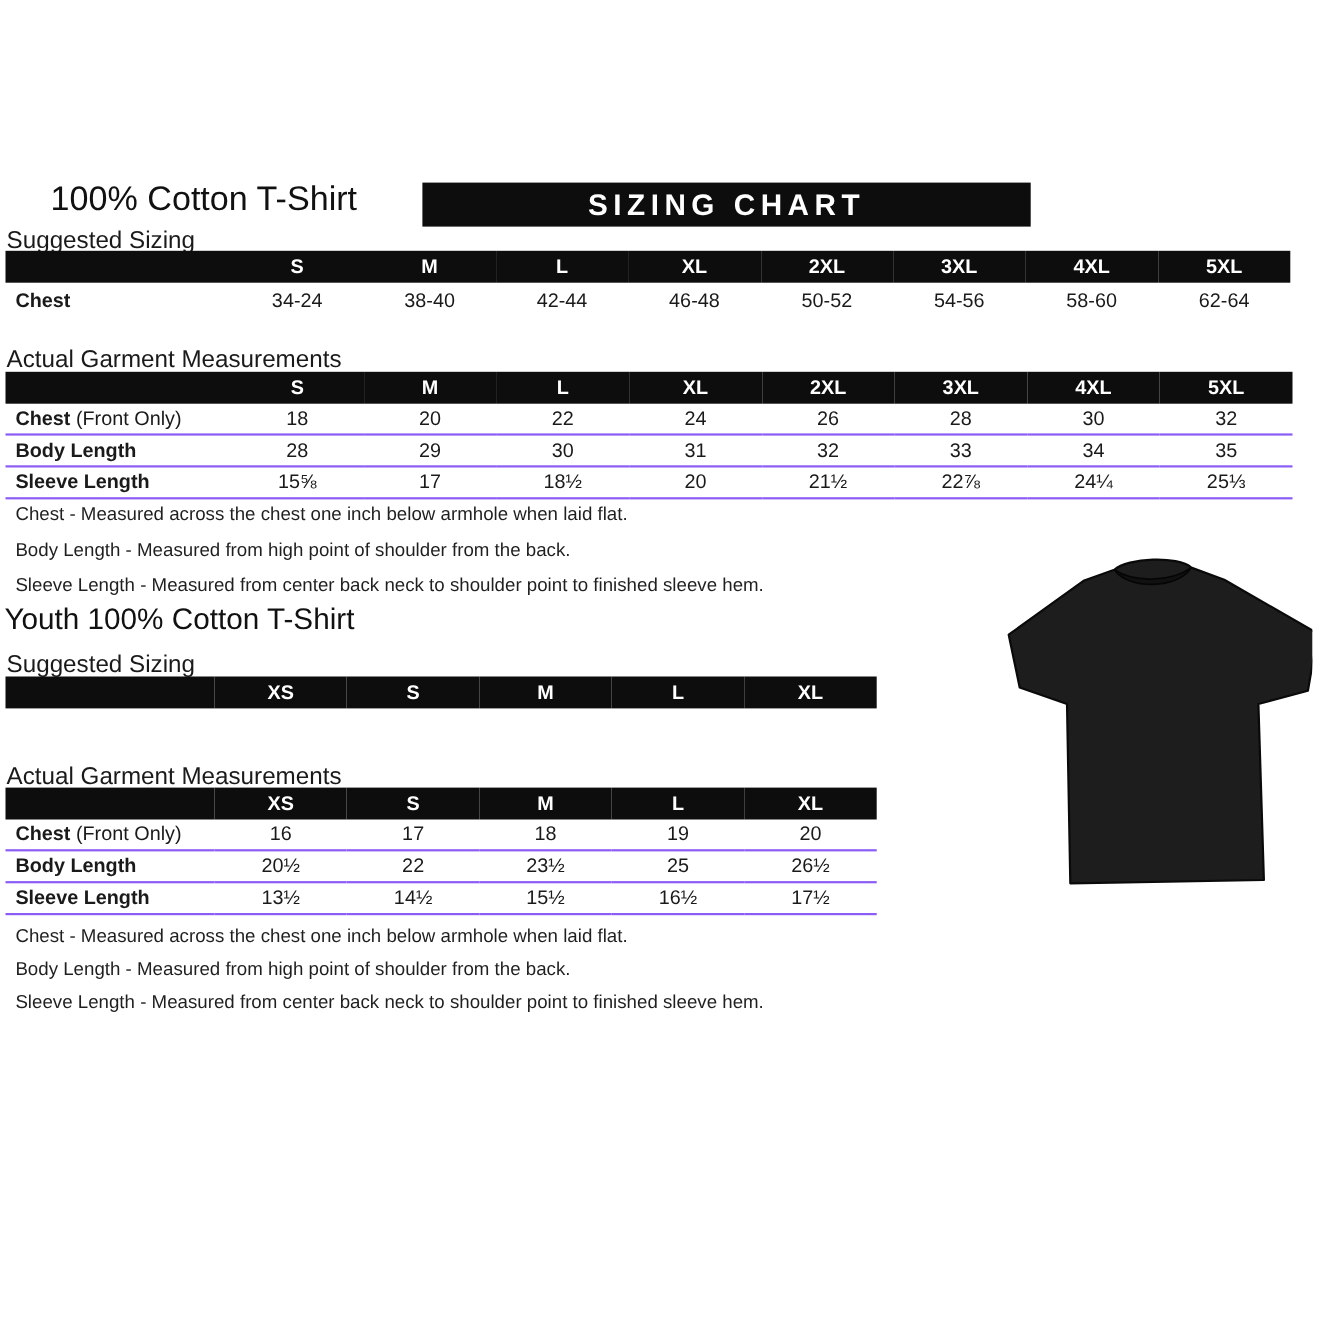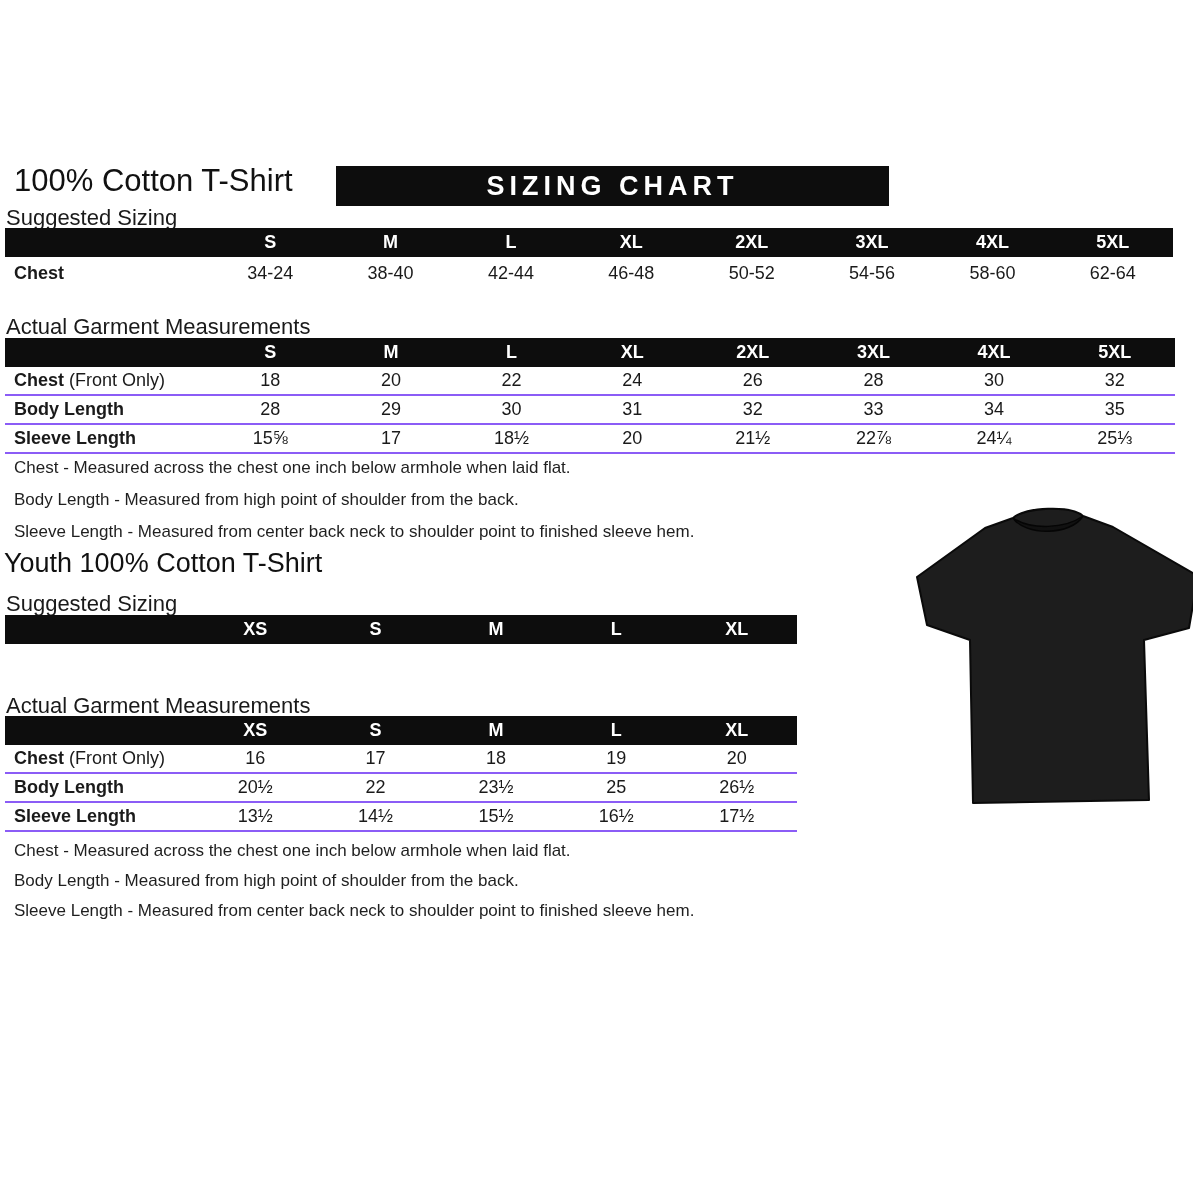--- a/index.html
+++ b/index.html
@@ -2,24 +2,24 @@
 <html><head>
 <meta charset="utf-8">
 <style>
   html,body{margin:0;padding:0;background:#ffffff;}
   .sheet{
     position:relative;width:1200px;height:1200px;background:#ffffff;
     font-family:"Liberation Sans","DejaVu Sans",sans-serif;color:#1a1a1a;overflow:hidden;
   }
   .abs{position:absolute;}
 
-  .page-title{font-size:31px;font-weight:400;color:#111;white-space:nowrap;}
+  .page-title{font-size:31px;font-weight:400;color:#111;white-space:nowrap;margin-left:32px;}
   .banner{
     background:#0d0d0d;color:#ffffff;font-weight:700;font-size:27px;
-    letter-spacing:5px;text-align:center;line-height:40px;
+    letter-spacing:5px;text-align:center;line-height:40px;margin-left:48px;
   }
   .section-label{font-size:22px;color:#1a1a1a;}
   .youth-title{font-size:27px;font-weight:400;color:#111;white-space:nowrap;}
 
   table{border-collapse:collapse;table-layout:fixed;}
   th{
     background:#0d0d0d;color:#ffffff;font-size:18px;font-weight:700;
     text-align:center;padding:0;height:29px;
   }
   td{font-size:18px;text-align:center;padding:0;color:#1a1a1a;}

